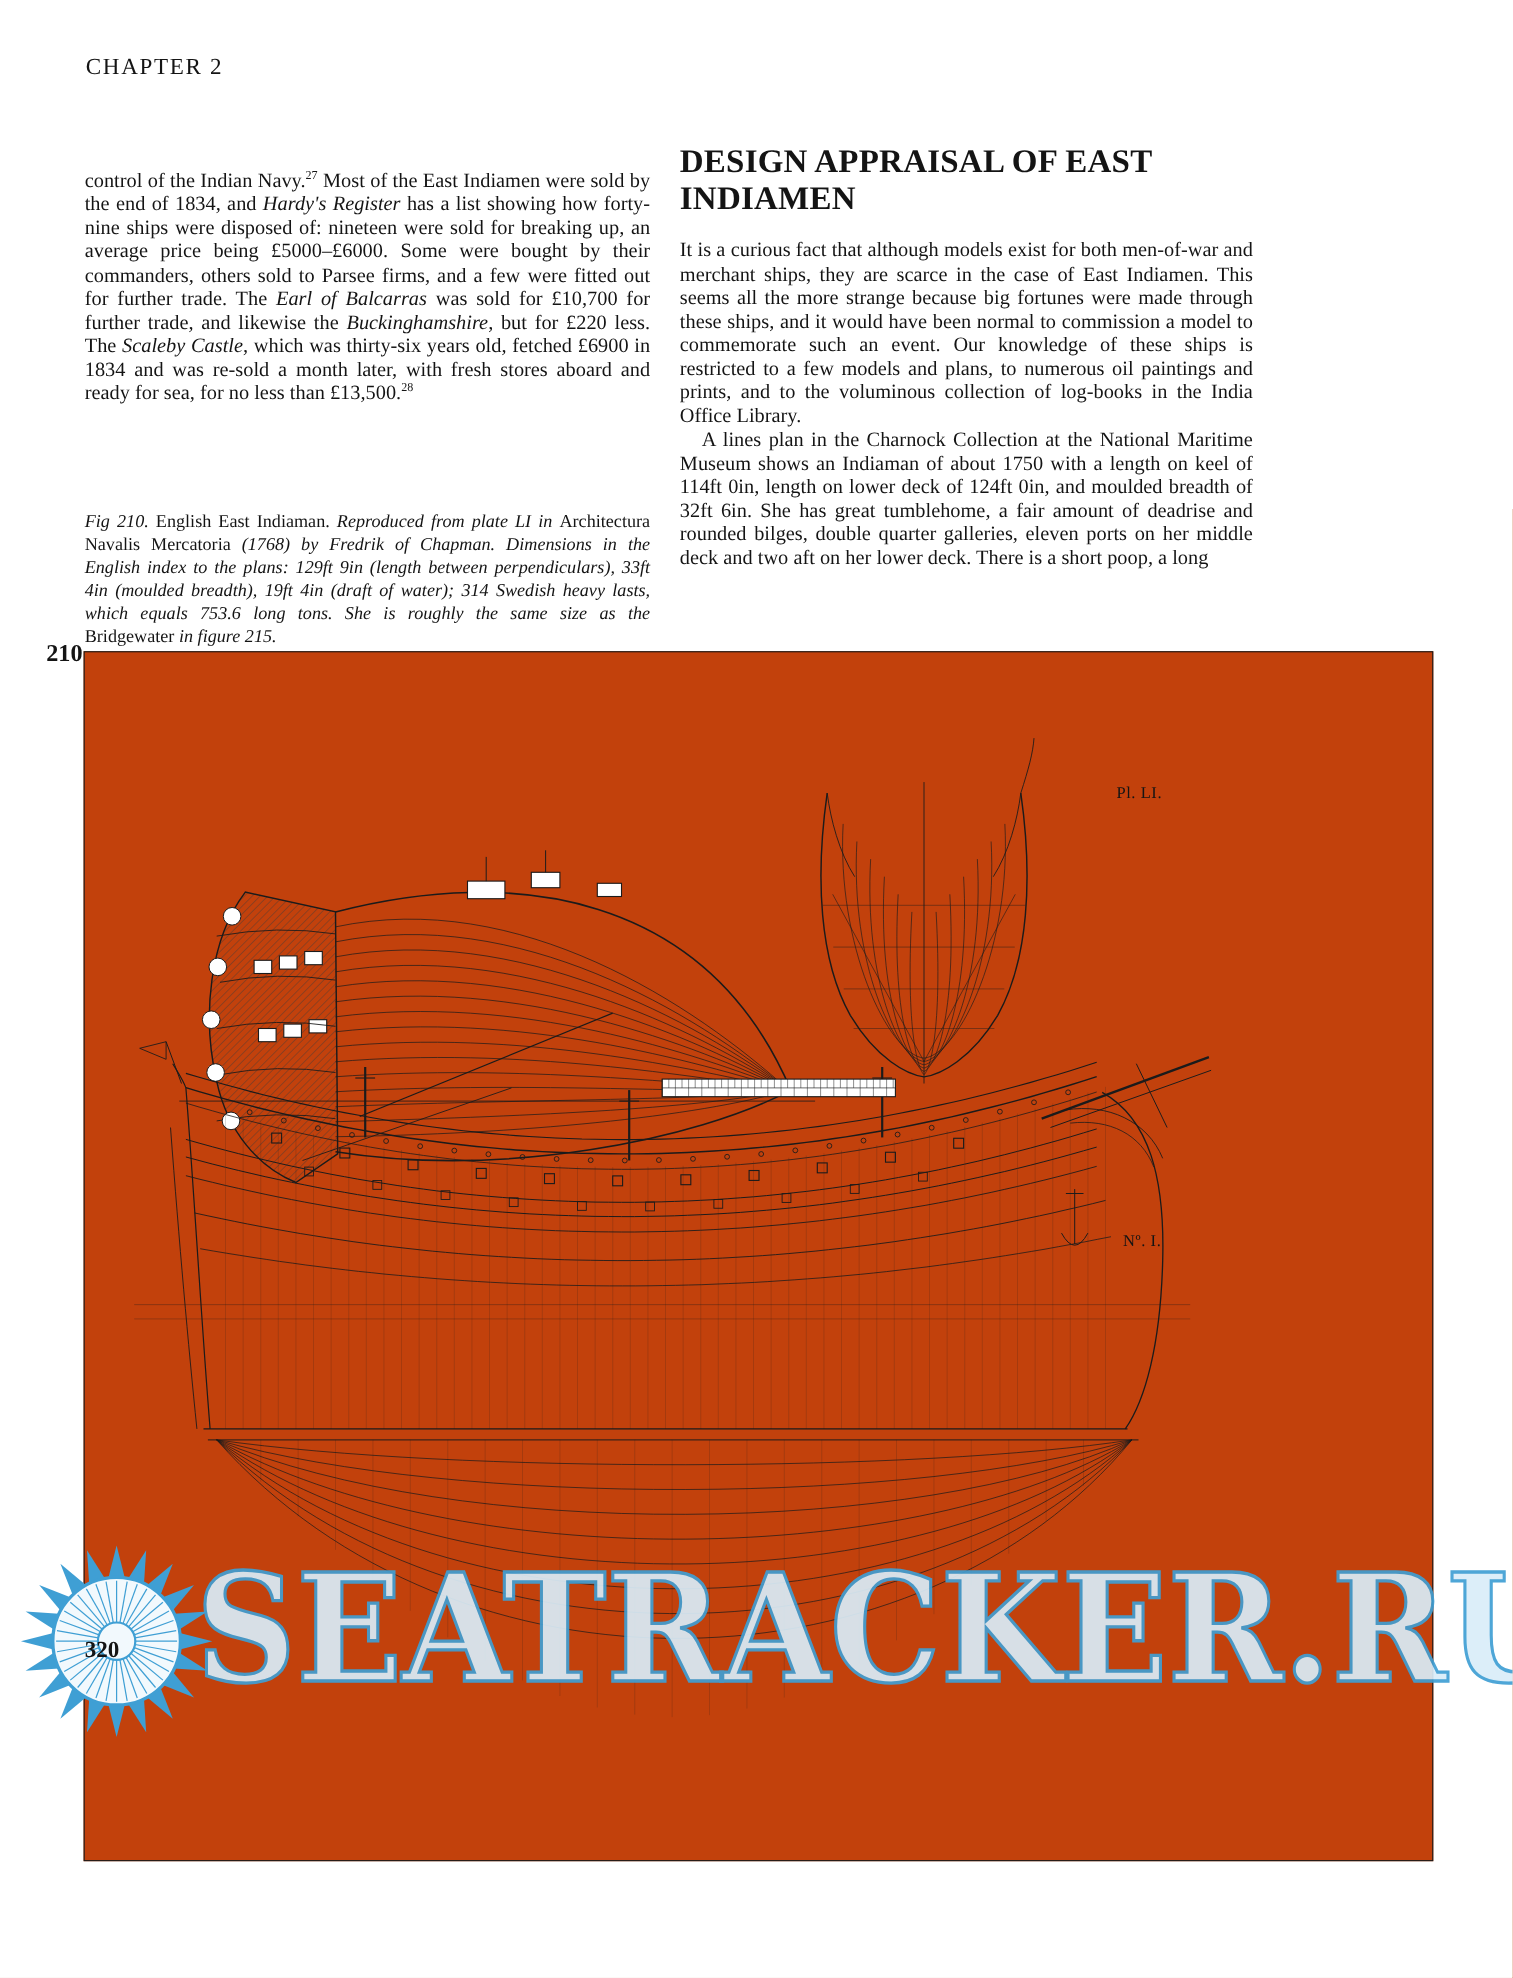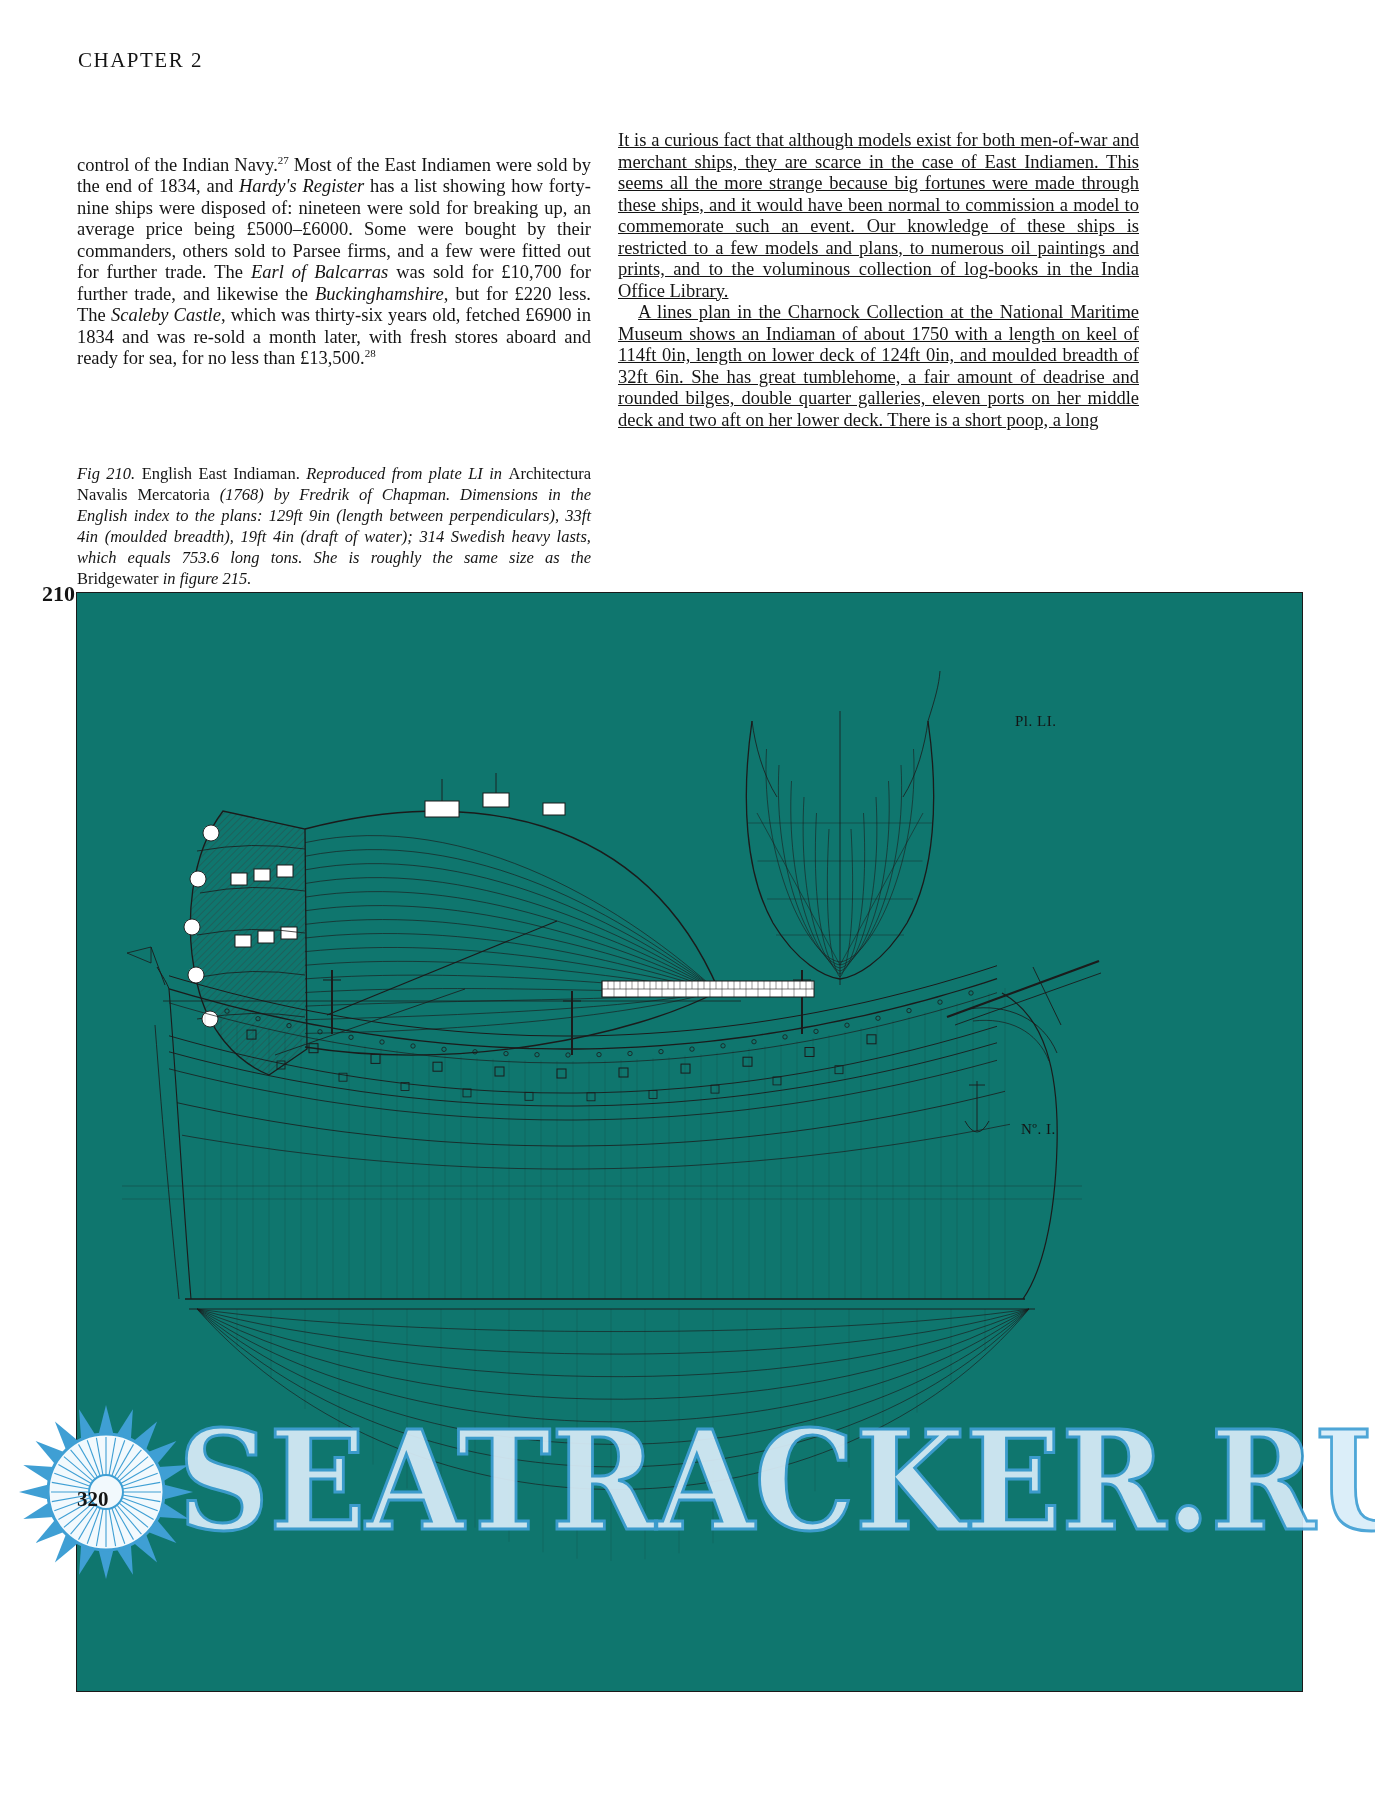--- a/index.html
+++ b/index.html
@@ -11,26 +11,26 @@
   .para-left{position:absolute;left:77px;top:136px;width:514px;
              font-size:18.5px;line-height:21.5px;text-align:justify;}
   .caption{position:absolute;left:77px;top:446px;width:514px;
            font-size:16.5px;line-height:21px;font-style:italic;text-align:justify;}
   .caption .rom{font-style:normal;}
   .ital{font-style:italic;}
   sup{font-size:11px;line-height:0;vertical-align:super;}
 
   .col-right{position:absolute;left:618px;top:130px;width:521px;}
   .col-right h1{margin:0 0 20px 0;font-size:30px;line-height:34px;font-weight:bold;letter-spacing:.2px;}
-  .col-right p{margin:0;font-size:18.5px;line-height:21.5px;text-align:justify;text-decoration:underline;}
+  .col-right p{margin:0;font-size:18.5px;line-height:21.5px;text-align:justify;}
   .col-right p.indented{text-indent:20px;}
 
   .fig-number{position:absolute;left:42px;top:581px;font-size:22px;font-weight:bold;}
   .figure-box{position:absolute;left:76px;top:592px;width:1227px;height:1100px;
-              border:1.5px solid #1a1a1a;box-sizing:border-box;z-index:1;background:#0f766e;}
+              border:1.5px solid #1a1a1a;box-sizing:border-box;z-index:1;background:#c2410c;}
   .figure-box svg{position:absolute;left:0;top:0;}
   .plate-label{position:absolute;left:938px;top:120px;font-size:15px;letter-spacing:.5px;}
   .sheet-label{position:absolute;left:944px;top:528px;font-size:15px;letter-spacing:.5px;}
 
   .watermark{position:absolute;left:0;top:1390px;width:1136px;height:215px;z-index:20;pointer-events:none;}
   .wm-sun{position:absolute;left:18px;top:6px;}
   .wm-text{position:absolute;left:178px;top:16px;white-space:nowrap;
            font-family:"DejaVu Serif", serif;font-weight:bold;font-size:136px;line-height:150px;
            color:#d9edf9;-webkit-text-stroke:3px #3f9fd4;
            transform:scaleX(0.93);transform-origin:left center;opacity:.92;}
@@ -39,20 +39,21 @@
 </head>
 <body>
 
 <div class="chapter">CHAPTER 2</div>
 
 <p class="para-left"><span>control of the Indian Navy.</span><sup>27</sup><span> Most of the East Indiamen were sold by the end of 1834, and </span><span class="ital">Hardy's Register</span><span> has a list showing how forty-nine ships were disposed of: nineteen were sold for breaking up, an average price being £5000–£6000. Some were bought by their commanders, others sold to Parsee firms, and a few were fitted out for further trade. The </span><span class="ital">Earl of Balcarras</span><span> was sold for £10,700 for further trade, and likewise the </span><span class="ital">Buckinghamshire</span><span>, but for £220 less. The </span><span class="ital">Scaleby Castle</span><span>, which was thirty-six years old, fetched £6900 in 1834 and was re-sold a month later, with fresh stores aboard and ready for sea, for no less than £13,500.</span><sup>28</sup></p>
 
 <p class="caption"><span>Fig 210.</span><span class="rom"> English East Indiaman. </span><span>Reproduced from plate LI in </span><span class="rom">Architectura Navalis Mercatoria </span><span>(1768) by Fredrik of Chapman. Dimensions in the English index to the plans: 129ft 9in (length between perpendiculars), 33ft 4in (moulded breadth), 19ft 4in (draft of water); 314 Swedish heavy lasts, which equals 753.6 long tons. She is roughly the same size as the </span><span class="rom">Bridgewater</span><span> in figure 215.</span></p>
 
 <div class="col-right">
+  <h1>DESIGN APPRAISAL OF EAST INDIAMEN</h1>
   <p>It is a curious fact that although models exist for both men-of-war and merchant ships, they are scarce in the case of East Indiamen. This seems all the more strange because big fortunes were made through these ships, and it would have been normal to commission a model to commemorate such an event. Our knowledge of these ships is restricted to a few models and plans, to numerous oil paintings and prints, and to the voluminous collection of log-books in the India Office Library.</p>
   <p class="indented">A lines plan in the Charnock Collection at the National Maritime Museum shows an Indiaman of about 1750 with a length on keel of 114ft 0in, length on lower deck of 124ft 0in, and moulded breadth of 32ft 6in. She has great tumblehome, a fair amount of deadrise and rounded bilges, double quarter galleries, eleven ports on her middle deck and two aft on her lower deck. There is a short poop, a long</p>
 </div>
 
 <div class="fig-number">210</div>
 
 <div class="figure-box">
   <svg id="fig-svg" width="1227" height="1100" viewBox="0 0 1227 1100">
     <defs>
       <pattern id="hatch" width="5" height="5" patternUnits="userSpaceOnUse" patternTransform="rotate(45)">

